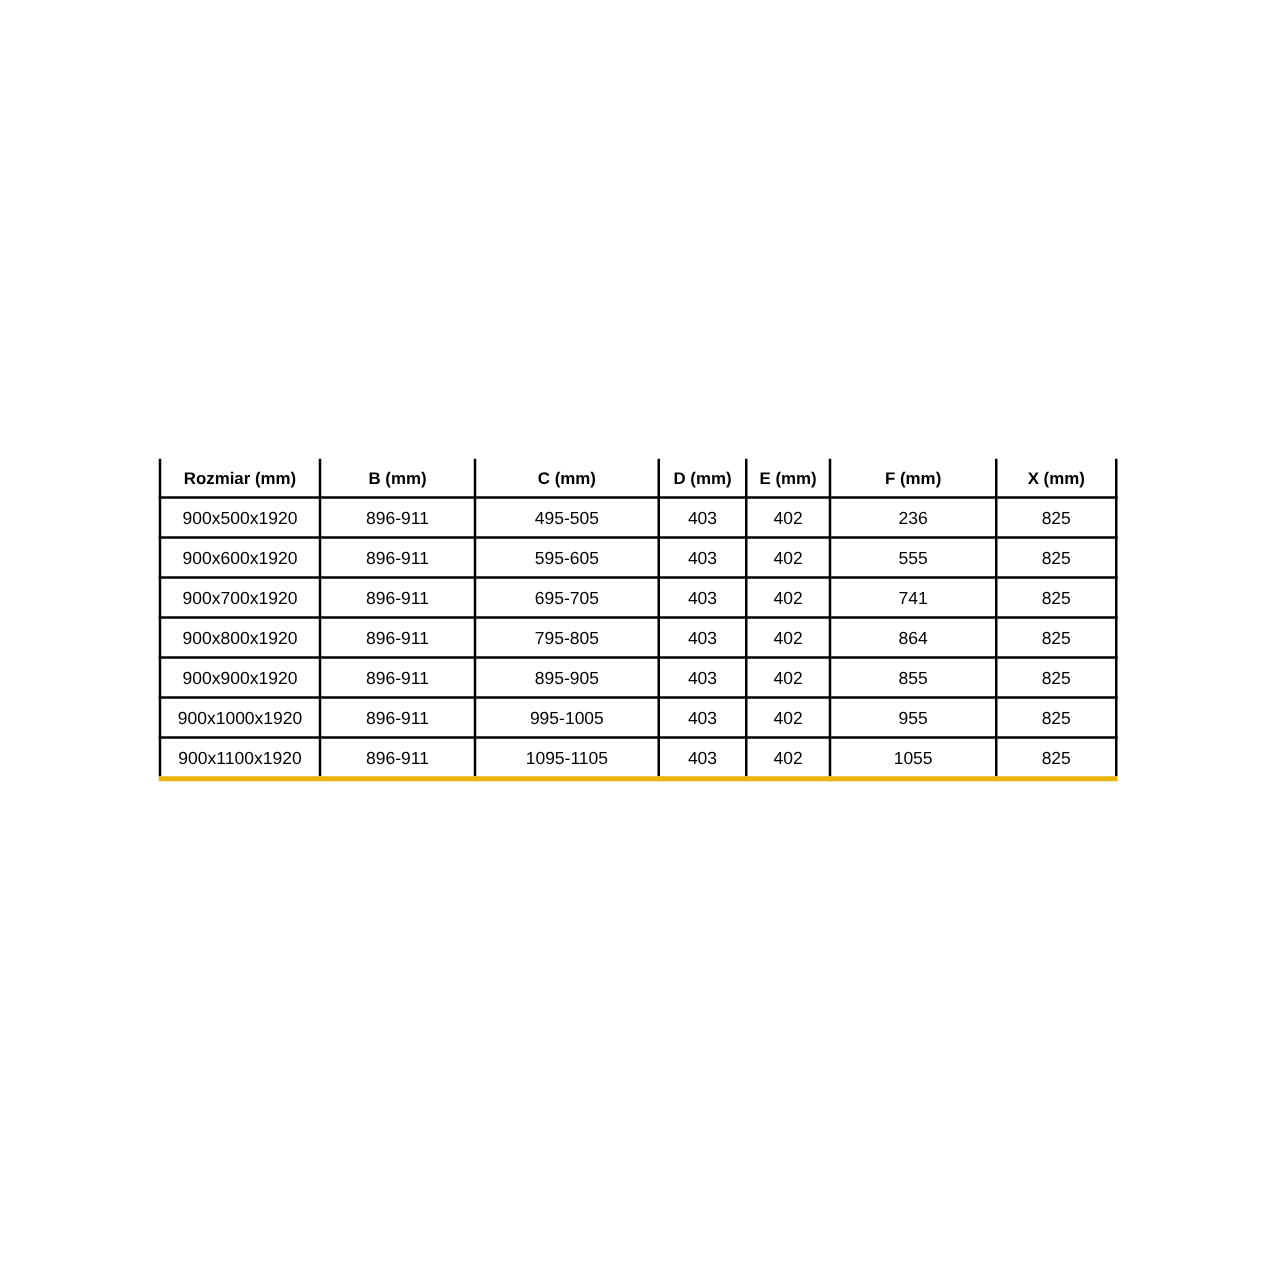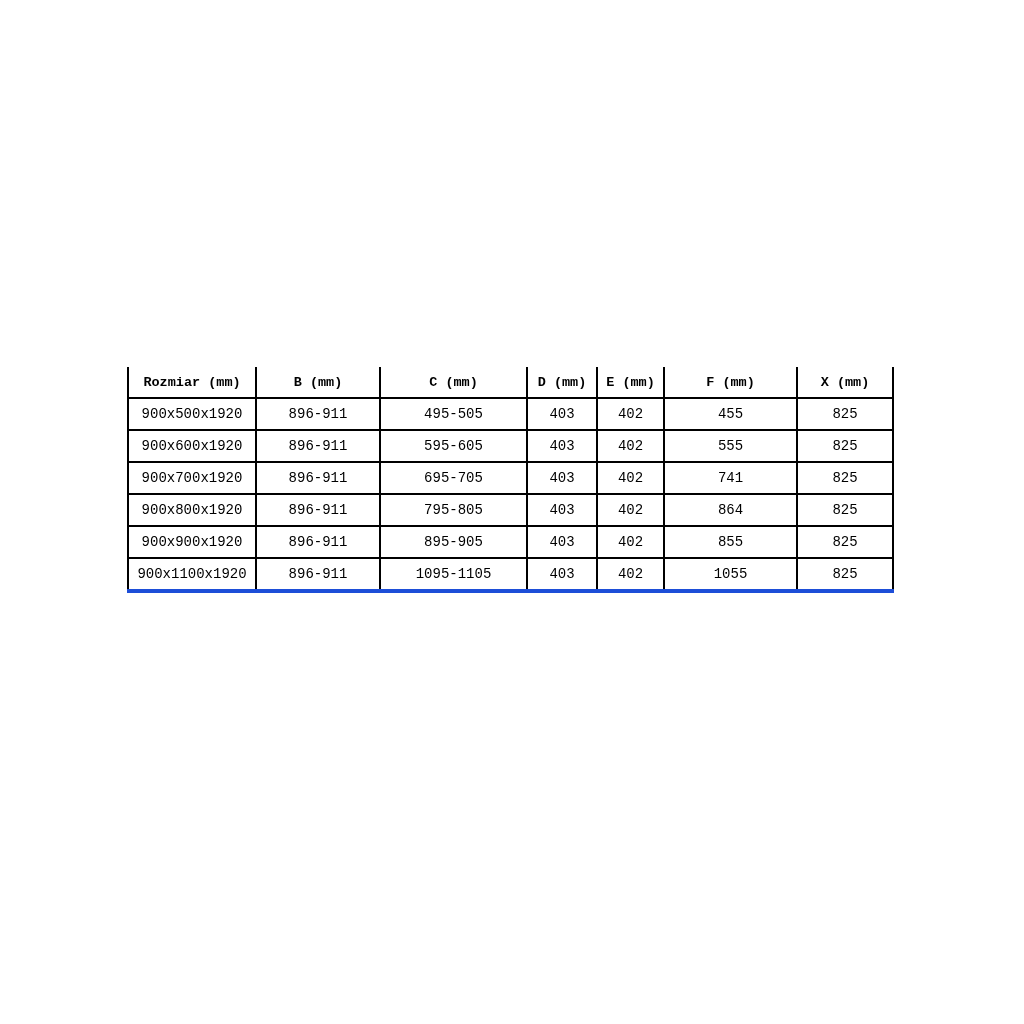--- a/index.html
+++ b/index.html
@@ -19,22 +19,21 @@
     position: absolute;
     left: 127px;
     top: 367px;
     width: 765px;
   }
   table.spec {
     border-collapse: collapse;
     table-layout: fixed;
     width: 765px;
     border-top: none;
-    border-bottom: 4px solid #1d4ed8;
-    font-family: Liberation Mono, monospace;
+    border-bottom: 4px solid #eab308;
   }
   table.spec th,
   table.spec td {
     border-left: 2px solid #000000;
     border-right: 2px solid #000000;
     border-bottom: 2px solid #000000;
     border-top: none;
     height: 30px;
     padding: 0 2px;
     text-align: center;
@@ -78,21 +77,21 @@
           <th>X (mm)</th>
         </tr>
     </thead>
     <tbody>
         <tr>
           <td>900x500x1920</td>
           <td>896-911</td>
           <td>495-505</td>
           <td>403</td>
           <td>402</td>
-          <td>455</td>
+          <td>236</td>
           <td>825</td>
         </tr>
         <tr>
           <td>900x600x1920</td>
           <td>896-911</td>
           <td>595-605</td>
           <td>403</td>
           <td>402</td>
           <td>555</td>
           <td>825</td>
@@ -118,20 +117,29 @@
         <tr>
           <td>900x900x1920</td>
           <td>896-911</td>
           <td>895-905</td>
           <td>403</td>
           <td>402</td>
           <td>855</td>
           <td>825</td>
         </tr>
         <tr>
+          <td>900x1000x1920</td>
+          <td>896-911</td>
+          <td>995-1005</td>
+          <td>403</td>
+          <td>402</td>
+          <td>955</td>
+          <td>825</td>
+        </tr>
+        <tr>
           <td>900x1100x1920</td>
           <td>896-911</td>
           <td>1095-1105</td>
           <td>403</td>
           <td>402</td>
           <td>1055</td>
           <td>825</td>
         </tr>
       </tbody>
   </table>

